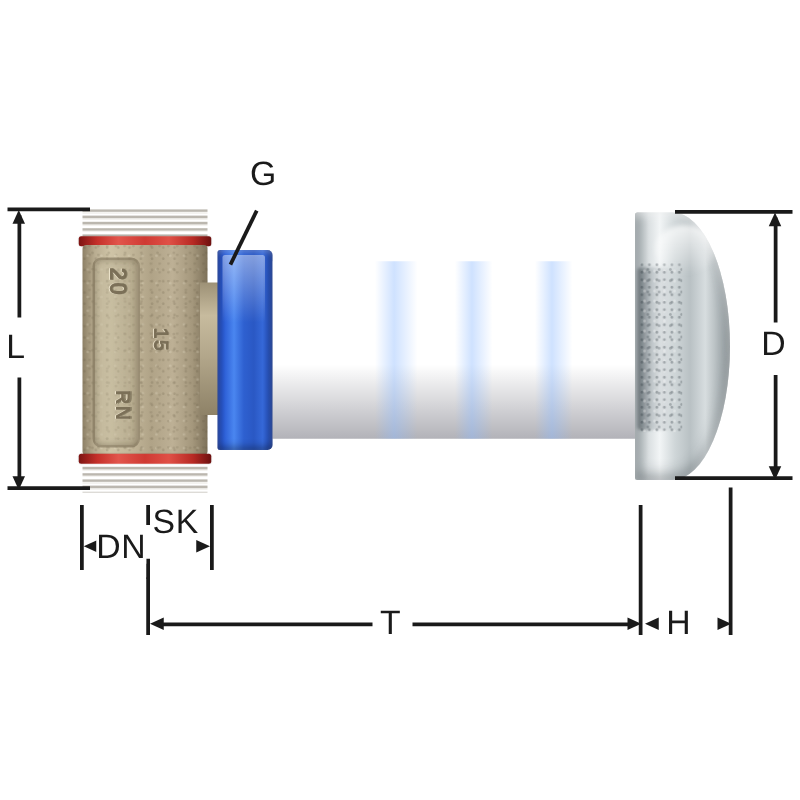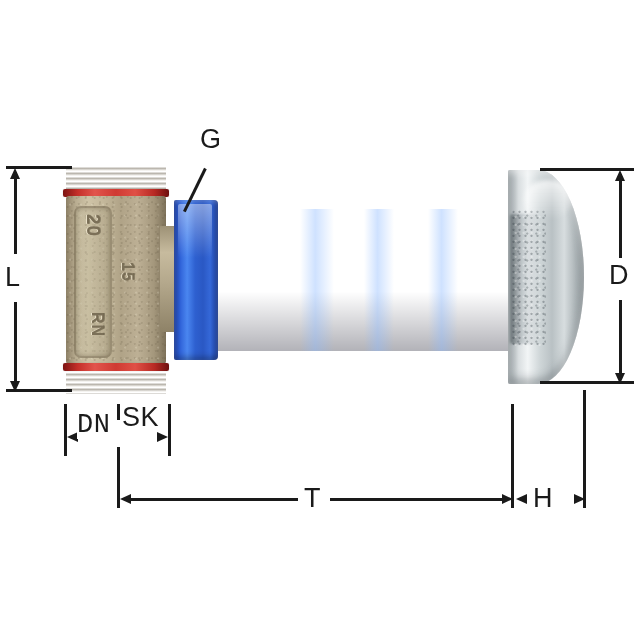--- a/index.html
+++ b/index.html
@@ -325,21 +325,21 @@
 
     <div class="ext-line" style="left:64px;  top:404px; width:3px; height:52px;"></div>
     <div class="ext-line" style="left:168px; top:404px; width:3px; height:52px;"></div>
 
     <div class="ext-line" style="left:117px; top:404px; width:3px; height:16px;"></div>
     <div class="ext-line" style="left:117px; top:447px; width:3px; height:16px;"></div>
 
     <div class="arrow arrow-left" style="left:67px;  top:432px;"></div>
     <div class="arrow arrow-right" style="left:157px; top:432px;"></div>
 
-    <div class="dim-label" style="left:77px;  top:412px;font-family:Liberation Mono, monospace;">DN</div>
+    <div class="dim-label" style="left:77px;  top:424px;">DN</div>
     <div class="dim-label" style="left:122px; top:404px;">SK</div>
   </div>
 
   <div>
     <div class="ext-line" style="left:117px; top:462px; width:3px; height:46px;"></div>
     <div class="ext-line" style="left:511px; top:404px; width:3px; height:104px;"></div>
 
     <div class="dim-line" style="left:126px; top:498px; width:172px; height:3px;"></div>
     <div class="dim-line" style="left:330px; top:498px; width:176px; height:3px;"></div>
     <div class="arrow arrow-left" style="left:120px; top:494px;"></div>

